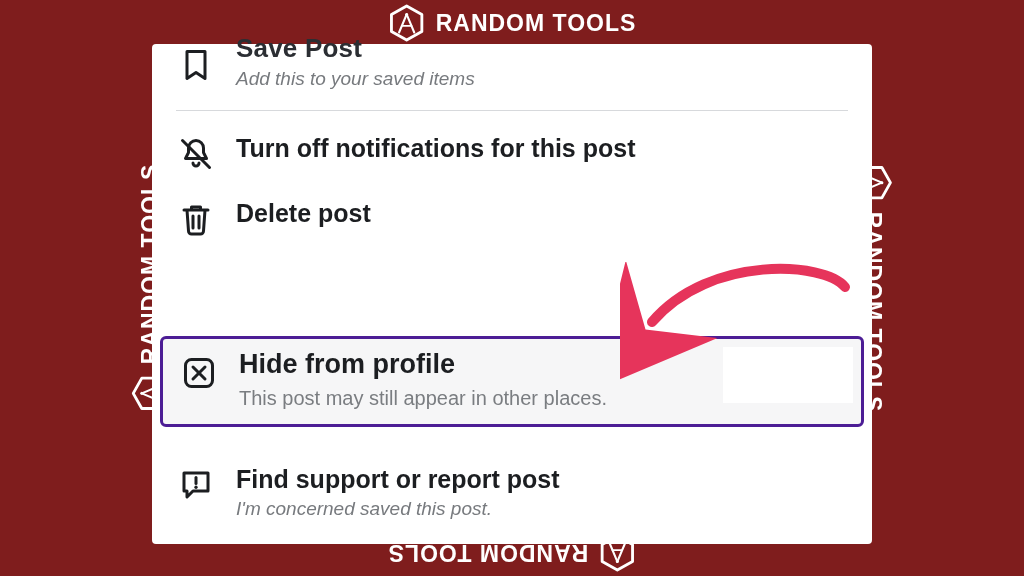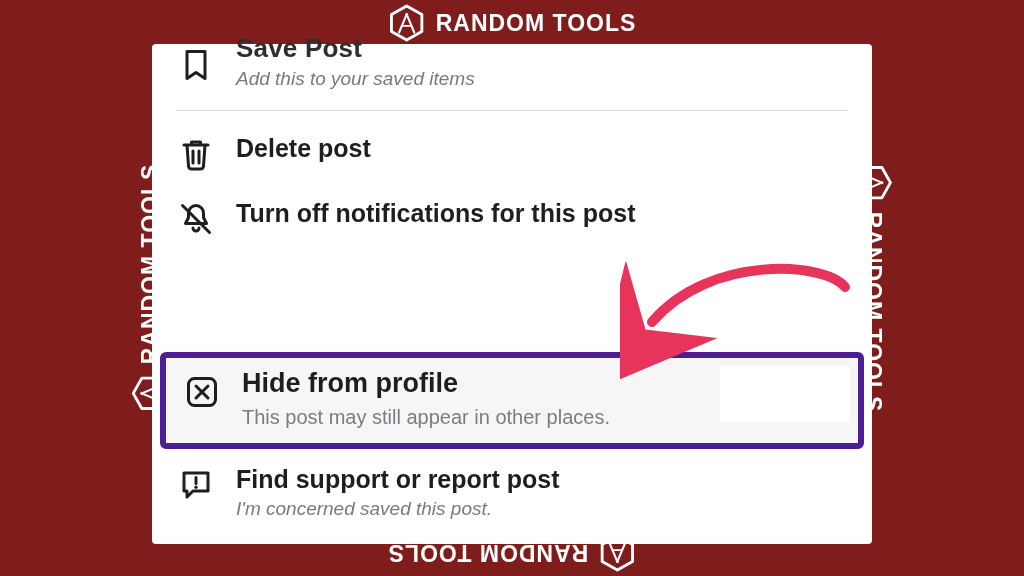--- a/index.html
+++ b/index.html
@@ -17,21 +17,21 @@
   .item{display:flex;align-items:flex-start;gap:22px;padding:14px 26px 12px 26px;}
   .item .icon{width:36px;height:36px;flex:0 0 auto;margin-top:3px;}
   .item .tx{flex:1;min-width:0;}
   .item .title{font-size:25px;font-weight:600;color:#1c1e21;line-height:1.25;}
   .item .sub{font-size:19px;color:#777a7e;margin-top:3px;font-style:italic;}
   .divider{height:1px;background:#d7d9dc;margin:8px 24px;}
   
   .item.first{padding-top:0;}
   .item.first .title{font-size:26px;font-weight:700;color:#2b2e33;letter-spacing:.2px;margin-top:-12px;}
   
-  .highlight{position:absolute;left:8px;right:8px;top:308px;background:#f6f6f7;border:6px solid #4c1d95;border-radius:6px;padding:10px 18px 14px 18px;display:flex;align-items:flex-start;gap:22px;}
+  .highlight{position:absolute;left:8px;right:8px;top:292px;background:#f6f6f7;border:3px solid #4c1d95;border-radius:6px;padding:10px 18px 14px 18px;display:flex;align-items:flex-start;gap:22px;}
   .highlight .icon{width:36px;height:36px;flex:0 0 auto;margin-top:6px;}
   .highlight .tx{flex:1;}
   .highlight .title{font-size:27px;font-weight:600;color:#1c1e21;}
   .highlight .sub{font-size:20px;color:#7a7d81;margin-top:7px;}
   .highlight .wbox{position:absolute;right:8px;top:8px;width:130px;height:56px;background:#fff;}
   
   .item.last{position:absolute;left:0;right:0;top:402px;padding-top:18px;}
   
   .arrow{position:absolute;pointer-events:none;}
   svg{display:block;}
@@ -93,38 +93,38 @@
         <div class="tx">
           <div class="title">Save Post</div>
           <div class="sub">Add this to your saved items</div>
         </div>
       </div>
 
       <div class="divider"></div>
 
       <div class="item">
         <svg class="icon" viewBox="0 0 24 24">
+          <path d="M12 3a5 5 0 0 0-5 5v3l-2 4h14l-2-4V8a5 5 0 0 0-5-5z" fill="none" stroke="#1c1e21" stroke-width="2" stroke-linejoin="round"></path>
+          <path d="M10 18a2 2 0 0 0 4 0" fill="none" stroke="#1c1e21" stroke-width="2" stroke-linecap="round"></path>
+          <line x1="3" y1="3" x2="21" y2="21" stroke="#1c1e21" stroke-width="2" stroke-linecap="round"></line>
+        </svg>
+        <div class="tx">
+          <div class="title">Turn off notifications for this post</div>
+        </div>
+      </div>
+
+      <div class="item">
+        <svg class="icon" viewBox="0 0 24 24">
           <path d="M4 6h16" stroke="#1c1e21" stroke-width="2" stroke-linecap="round"></path>
           <path d="M9 6V4h6v2" fill="none" stroke="#1c1e21" stroke-width="2" stroke-linejoin="round"></path>
           <path d="M6 6l1 14a2 2 0 0 0 2 2h6a2 2 0 0 0 2-2l1-14" fill="none" stroke="#1c1e21" stroke-width="2" stroke-linejoin="round"></path>
           <path d="M10 10v8M14 10v8" stroke="#1c1e21" stroke-width="2" stroke-linecap="round"></path>
         </svg>
         <div class="tx">
           <div class="title">Delete post</div>
-        </div>
-      </div>
-
-      <div class="item">
-        <svg class="icon" viewBox="0 0 24 24">
-          <path d="M12 3a5 5 0 0 0-5 5v3l-2 4h14l-2-4V8a5 5 0 0 0-5-5z" fill="none" stroke="#1c1e21" stroke-width="2" stroke-linejoin="round"></path>
-          <path d="M10 18a2 2 0 0 0 4 0" fill="none" stroke="#1c1e21" stroke-width="2" stroke-linecap="round"></path>
-          <line x1="3" y1="3" x2="21" y2="21" stroke="#1c1e21" stroke-width="2" stroke-linecap="round"></line>
-        </svg>
-        <div class="tx">
-          <div class="title">Turn off notifications for this post</div>
         </div>
       </div>
 
     </div>
 
     <div class="highlight">
       <div class="wbox"></div>
       <svg class="icon" viewBox="0 0 24 24">
         <rect x="3" y="3" width="18" height="18" rx="4" fill="none" stroke="#1c1e21" stroke-width="2"></rect>
         <line x1="8" y1="8" x2="16" y2="16" stroke="#1c1e21" stroke-width="2" stroke-linecap="round"></line>

